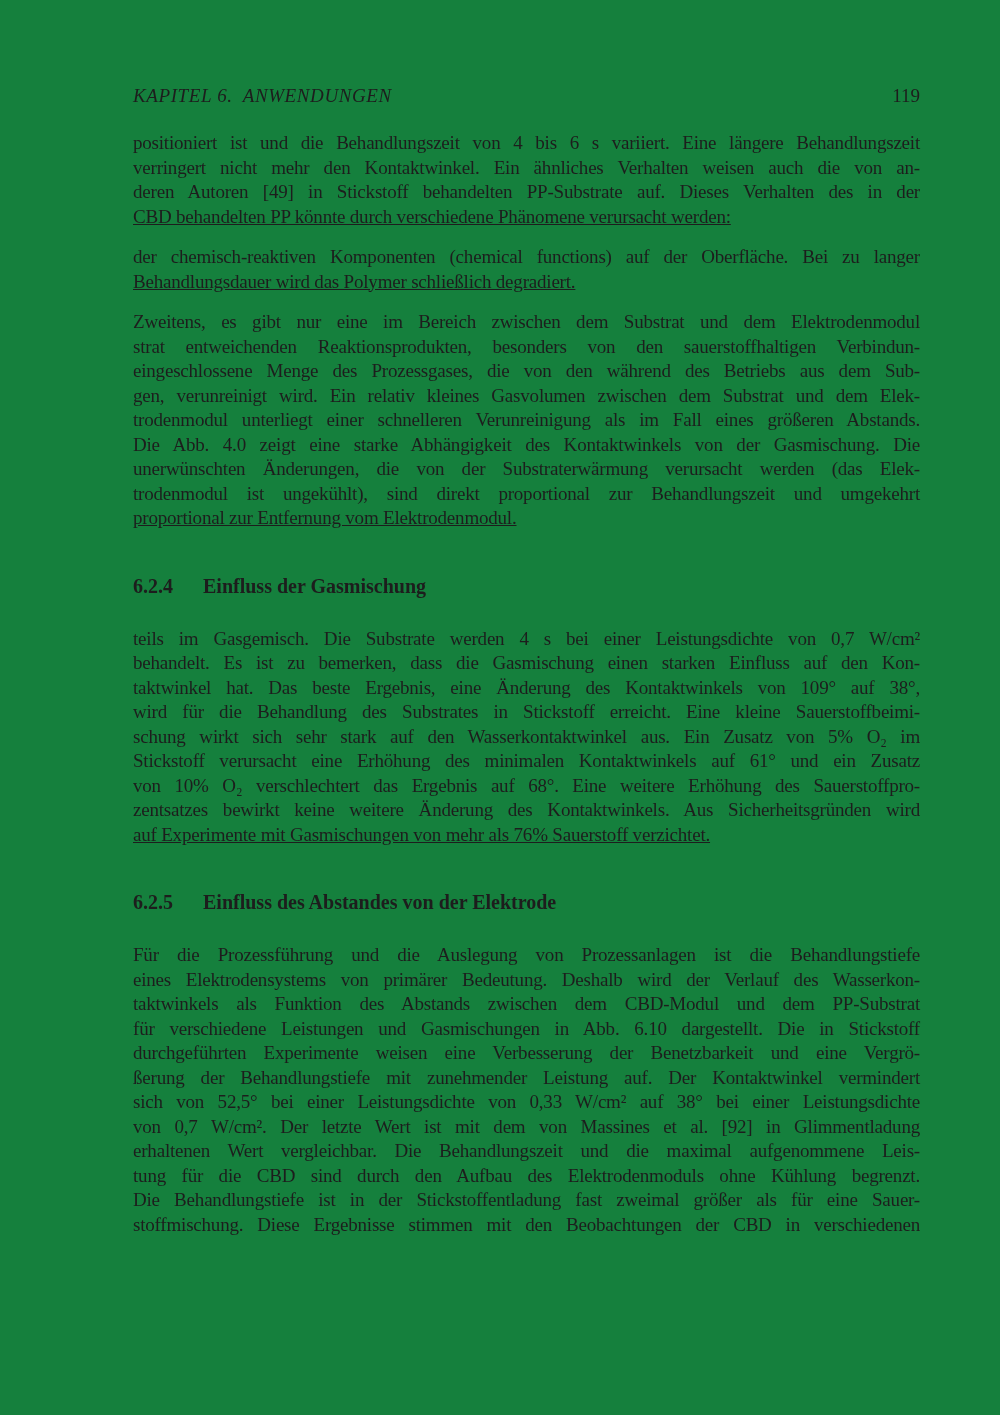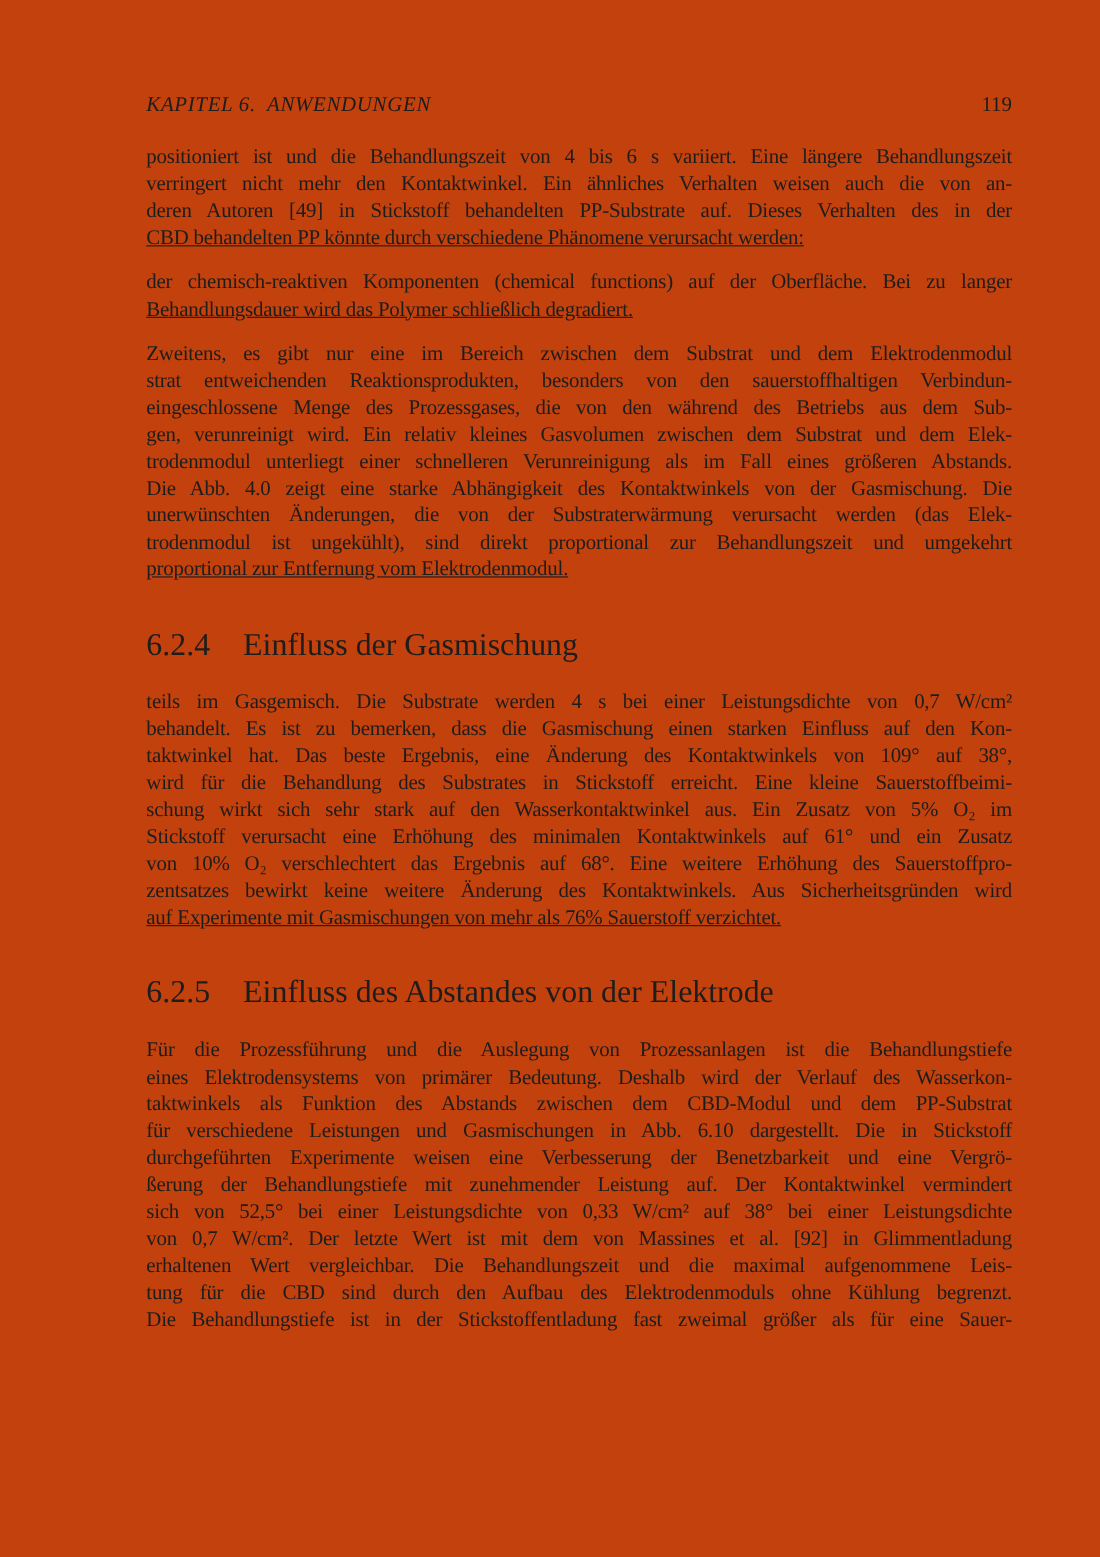--- a/index.html
+++ b/index.html
@@ -5,21 +5,21 @@
   html, body {
     margin: 0;
     padding: 0;
     background: #ffffff;
   }
   .page {
     position: relative;
     width: 1000px;
     height: 1415px;
     box-sizing: border-box;
-    background: #c2410c;
+    background: #15803d;
     color: #1d1d1d;
     font-family: "Liberation Serif", serif;
     padding: 84px 80px 0 133px;
     overflow: hidden;
   }
   .running-header {
     display: flex;
     justify-content: space-between;
     align-items: baseline;
     font-size: 19px;
@@ -44,22 +44,22 @@
     text-align-last: justify;
     white-space: normal;
     hyphens: none;
   }
   .line.line-end {
     text-align-last: left;
     text-decoration: underline;
   }
   .section-heading {
     margin: 40px 0 26px 0;
-    font-weight: 400;
-    font-size: 29px;
+    font-weight: 700;
+    font-size: 20px;
     line-height: 30px;
     letter-spacing: 0;
   }
   .sec-num {
     margin-right: 30px;
   }
 </style>
 </head>
 <body>
 
@@ -108,15 +108,16 @@
         <div class="line">eines Elektrodensystems von primärer Bedeutung. Deshalb wird der Verlauf des Wasserkon-</div>
         <div class="line">taktwinkels als Funktion des Abstands zwischen dem CBD-Modul und dem PP-Substrat</div>
         <div class="line">für verschiedene Leistungen und Gasmischungen in Abb. 6.10 dargestellt. Die in Stickstoff</div>
         <div class="line">durchgeführten Experimente weisen eine Verbesserung der Benetzbarkeit und eine Vergrö-</div>
         <div class="line">ßerung der Behandlungstiefe mit zunehmender Leistung auf. Der Kontaktwinkel vermindert</div>
         <div class="line">sich von 52,5° bei einer Leistungsdichte von 0,33 W/cm² auf 38° bei einer Leistungsdichte</div>
         <div class="line">von 0,7 W/cm². Der letzte Wert ist mit dem von Massines et al. [92] in Glimmentladung</div>
         <div class="line">erhaltenen Wert vergleichbar. Die Behandlungszeit und die maximal aufgenommene Leis-</div>
         <div class="line">tung für die CBD sind durch den Aufbau des Elektrodenmoduls ohne Kühlung begrenzt.</div>
         <div class="line">Die Behandlungstiefe ist in der Stickstoffentladung fast zweimal größer als für eine Sauer-</div>
+        <div class="line">stoffmischung. Diese Ergebnisse stimmen mit den Beobachtungen der CBD in verschiedenen</div>
       </div>
     </main>
 </div>
 
 </body></html>

